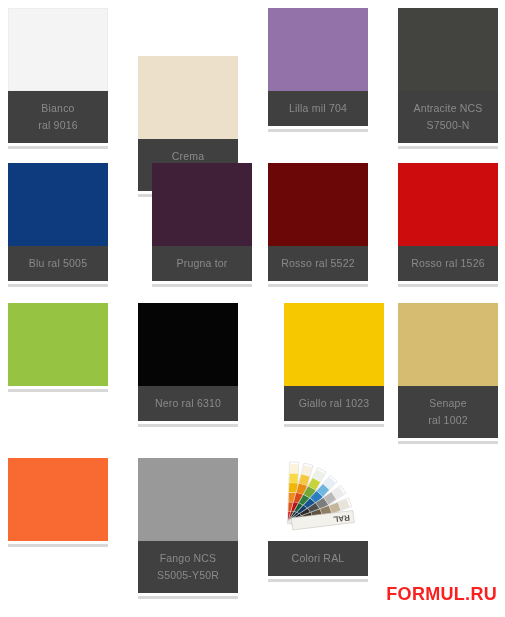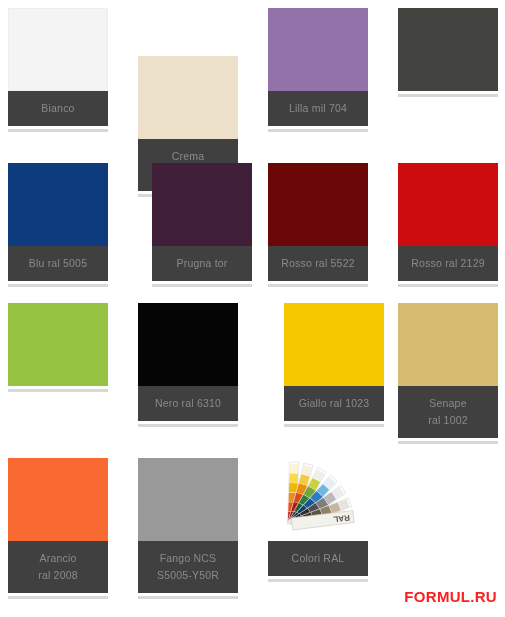--- a/index.html
+++ b/index.html
@@ -79,54 +79,59 @@
     left: 0;
     top: 0;
   }
 
   #site-logo {
     position: absolute;
     right: 8px;
     bottom: 12px;
     color: #fb2020;
     font-family: "Liberation Sans", sans-serif;
-    font-size: 15px;
+    font-size: 18px;
     font-weight: bold;
     letter-spacing: 0.3px;
     white-space: nowrap;
   }
 </style>
 </head>
 <body>
 
 <div id="swatch-grid">
     <div class="swatch-card" style="left: 8px; top: 8px;">
       <div class="swatch-color bordered" style="background: rgb(244, 244, 244);"></div>
       <div class="swatch-caption">
         <span class="caption-line">Bianco</span>
+        <span class="caption-line">ral 9016</span>
       </div>
       <div class="swatch-underbar" style="background: rgb(216, 216, 216);"></div>
     </div>
     <div class="swatch-card" style="left: 138px; top: 8px; margin-top: 48px;">
       <div class="swatch-color" style="background: rgb(236, 224, 202);"></div>
       <div class="swatch-caption">
         <span class="caption-line">Crema</span>
         <span class="caption-line">ral 1013</span>
       </div>
       <div class="swatch-underbar" style="background: rgb(216, 216, 216);"></div>
     </div>
     <div class="swatch-card" style="left: 268px; top: 8px;">
       <div class="swatch-color" style="background: rgb(146, 114, 168);"></div>
       <div class="swatch-caption">
         <span class="caption-line">Lilla mil 704</span>
       </div>
       <div class="swatch-underbar" style="background: rgb(216, 216, 216);"></div>
     </div>
     <div class="swatch-card" style="left: 398px; top: 8px;">
       <div class="swatch-color" style="background: rgb(67, 67, 64);"></div>
+      <div class="swatch-caption">
+        <span class="caption-line">Antracite NCS</span>
+        <span class="caption-line">S7500-N</span>
+      </div>
       <div class="swatch-underbar" style="background: rgb(216, 216, 216);"></div>
     </div>
     <div class="swatch-card" style="left: 8px; top: 163px;">
       <div class="swatch-color" style="background: rgb(14, 58, 126);"></div>
       <div class="swatch-caption">
         <span class="caption-line">Blu ral 5005</span>
       </div>
       <div class="swatch-underbar" style="background: rgb(216, 216, 216);"></div>
     </div>
     <div class="swatch-card" style="left: 152px; top: 163px;">
@@ -139,21 +144,21 @@
     <div class="swatch-card" style="left: 268px; top: 163px;">
       <div class="swatch-color" style="background: rgb(107, 7, 7);"></div>
       <div class="swatch-caption">
         <span class="caption-line">Rosso ral 5522</span>
       </div>
       <div class="swatch-underbar" style="background: rgb(216, 216, 216);"></div>
     </div>
     <div class="swatch-card" style="left: 398px; top: 163px;">
       <div class="swatch-color" style="background: rgb(205, 13, 13);"></div>
       <div class="swatch-caption">
-        <span class="caption-line">Rosso ral 2129</span>
+        <span class="caption-line">Rosso ral 1526</span>
       </div>
       <div class="swatch-underbar" style="background: rgb(216, 216, 216);"></div>
     </div>
     <div class="swatch-card" style="left: 8px; top: 303px;">
       <div class="swatch-color" style="background: rgb(150, 195, 66);"></div>
       <div class="swatch-underbar" style="background: rgb(216, 216, 216);"></div>
     </div>
     <div class="swatch-card" style="left: 138px; top: 303px;">
       <div class="swatch-color" style="background: rgb(5, 5, 5);"></div>
       <div class="swatch-caption">
@@ -171,24 +176,20 @@
     <div class="swatch-card" style="left: 398px; top: 303px;">
       <div class="swatch-color" style="background: rgb(213, 188, 113);"></div>
       <div class="swatch-caption">
         <span class="caption-line">Senape</span>
         <span class="caption-line">ral 1002</span>
       </div>
       <div class="swatch-underbar" style="background: rgb(216, 216, 216);"></div>
     </div>
     <div class="swatch-card" style="left: 8px; top: 458px;">
       <div class="swatch-color" style="background: rgb(249, 106, 50);"></div>
-      <div class="swatch-caption">
-        <span class="caption-line">Arancio</span>
-        <span class="caption-line">ral 2008</span>
-      </div>
       <div class="swatch-underbar" style="background: rgb(216, 216, 216);"></div>
     </div>
     <div class="swatch-card" style="left: 138px; top: 458px;">
       <div class="swatch-color" style="background: rgb(153, 153, 154);"></div>
       <div class="swatch-caption">
         <span class="caption-line">Fango NCS</span>
         <span class="caption-line">S5005-Y50R</span>
       </div>
       <div class="swatch-underbar" style="background: rgb(216, 216, 216);"></div>
     </div>

